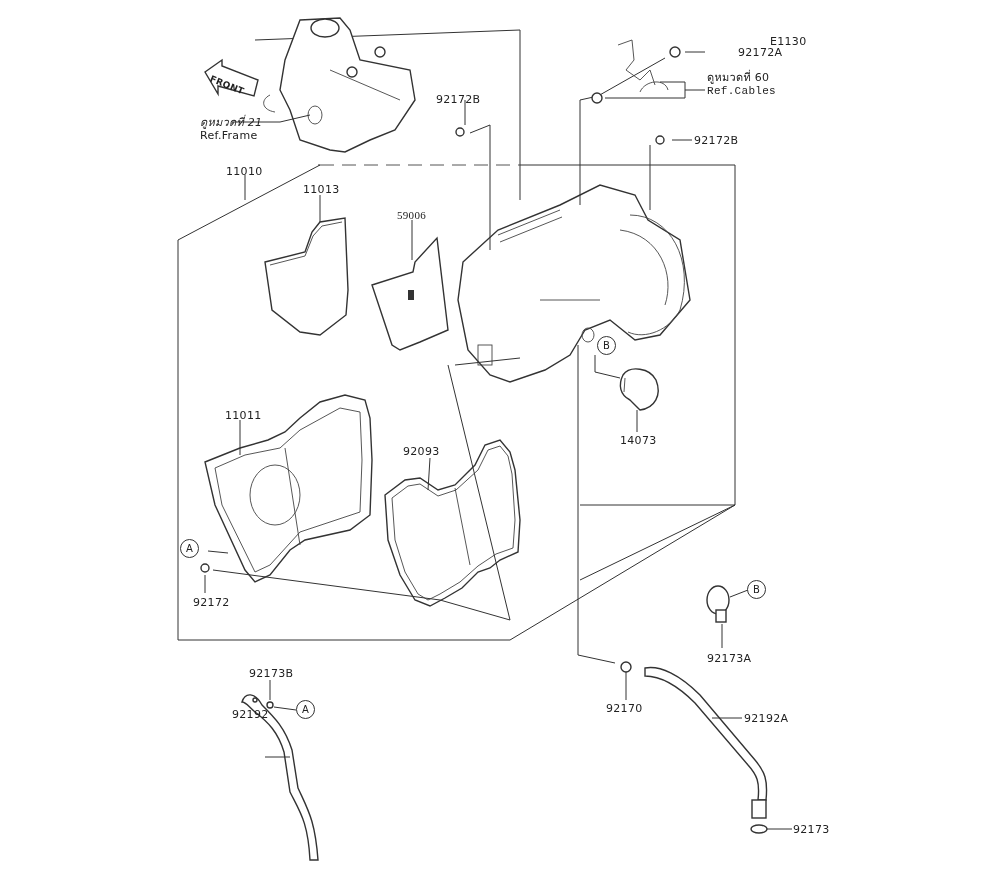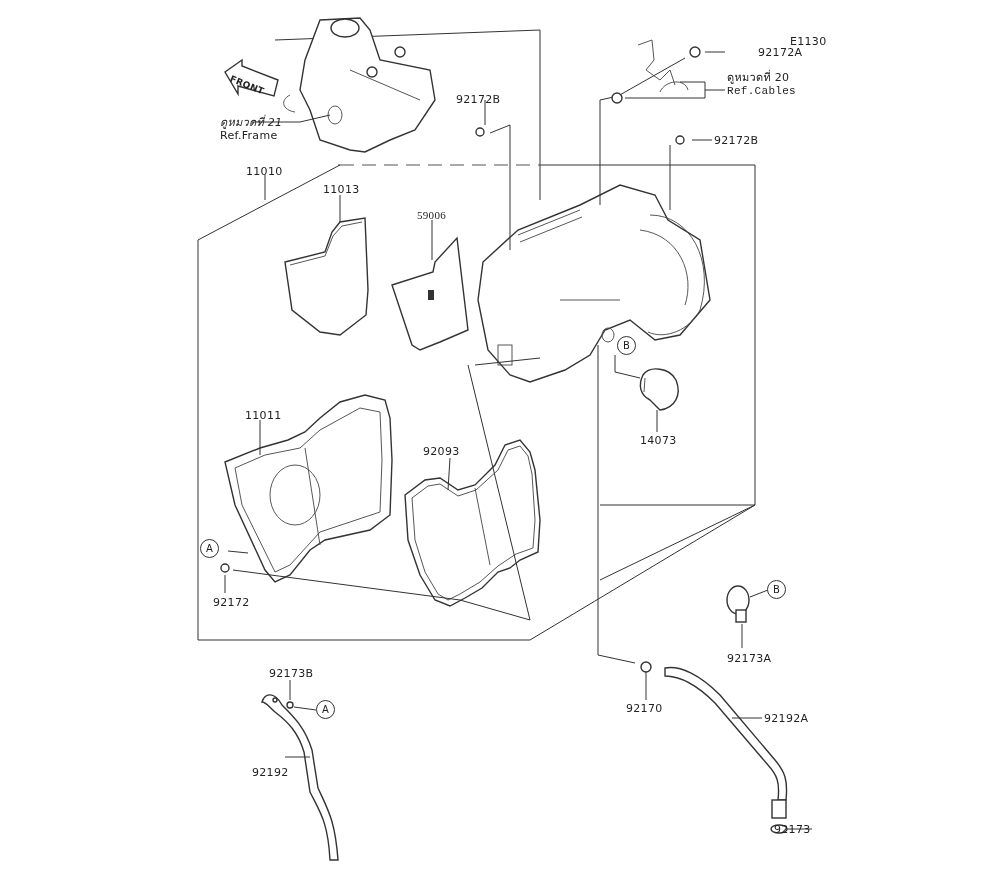--- a/index.html
+++ b/index.html
@@ -1,18 +1,18 @@
 <!DOCTYPE html>
 <html><head>
 <meta charset="utf-8">
 <style>
   html, body { margin: 0; padding: 0; background: #ffffff; }
   body { width: 1000px; height: 880px; position: relative; overflow: hidden;
          font-family: "DejaVu Sans Mono", "Liberation Mono", monospace; }
-  #diagram { position: absolute; left: 0; top: 0; width: 944px; height: 880px; margin-left: 20px; }
+  #diagram { position: absolute; left: 0; top: 0; width: 944px; height: 880px; }
   .lbl { position: absolute; font-size: 11px; color: #222; white-space: nowrap;
          font-family: "DejaVu Sans", "Liberation Sans", sans-serif; letter-spacing: 0.3px; }
   .ref { line-height: 13px; }
   .callout { position: absolute; width: 17px; height: 17px; border: 1px solid #333;
              border-radius: 50%; font-size: 10px; text-align: center; line-height: 17px;
              color: #222; background: #fff;
              font-family: "DejaVu Sans", "Liberation Sans", sans-serif; }
   svg .ln { stroke: #333; stroke-width: 1; fill: none; }
   svg .part { stroke: #333; stroke-width: 1.4; fill: #fff; }
   svg .thin { stroke: #444; stroke-width: 0.9; fill: none; }
@@ -156,38 +156,38 @@
     </g>
   </svg>
 
   
   <div class="lbl" style="left:770px;top:35px;">E1130</div>
   <div class="lbl" style="left:209px;top:80px;font-size:9px;font-weight:bold;transform:rotate(22deg);">FRONT</div>
 
   <div class="lbl ref" style="left:200px;top:116px;font-style:italic;">ดูหมวดที่ 21</div>
   <div class="lbl ref" style="left:200px;top:129px;">Ref.Frame</div>
 
-  <div class="lbl ref" style="left:707px;top:71px;">ดูหมวดที่ 20</div>
+  <div class="lbl ref" style="left:707px;top:71px;">ดูหมวดที่ 60</div>
   <div class="lbl ref" style="left:707px;top:85px;font-family:Liberation Mono, monospace;">Ref.Cables</div>
 
   <div class="lbl" style="left:738px;top:46px;">92172A</div>
   <div class="lbl" style="left:436px;top:93px;">92172B</div>
   <div class="lbl" style="left:694px;top:134px;">92172B</div>
   <div class="lbl" style="left:226px;top:165px;">11010</div>
   <div class="lbl" style="left:303px;top:183px;">11013</div>
   <div class="lbl" style="left:397px;top:209px;font-family:Liberation Serif, serif;">59006</div>
   <div class="lbl" style="left:225px;top:409px;">11011</div>
   <div class="lbl" style="left:403px;top:445px;">92093</div>
   <div class="lbl" style="left:620px;top:434px;">14073</div>
   <div class="lbl" style="left:193px;top:596px;">92172</div>
   <div class="lbl" style="left:707px;top:652px;text-align:right;">92173A</div>
   <div class="lbl" style="left:606px;top:702px;">92170</div>
   <div class="lbl" style="left:744px;top:712px;">92192A</div>
-  <div class="lbl" style="left:754px;top:823px;">92173</div>
+  <div class="lbl" style="left:793px;top:823px;">92173</div>
   <div class="lbl" style="left:249px;top:667px;">92173B</div>
-  <div class="lbl" style="left:232px;top:766px;">92192</div>
+  <div class="lbl" style="left:232px;top:708px;">92192</div>
 
   
   <div class="callout" style="left:180px;top:539px;">A</div>
   <div class="callout" style="left:296px;top:700px;">A</div>
   <div class="callout" style="left:597px;top:336px;">B</div>
   <div class="callout" style="left:747px;top:580px;">B</div>
 </div>
 
 </body></html>

